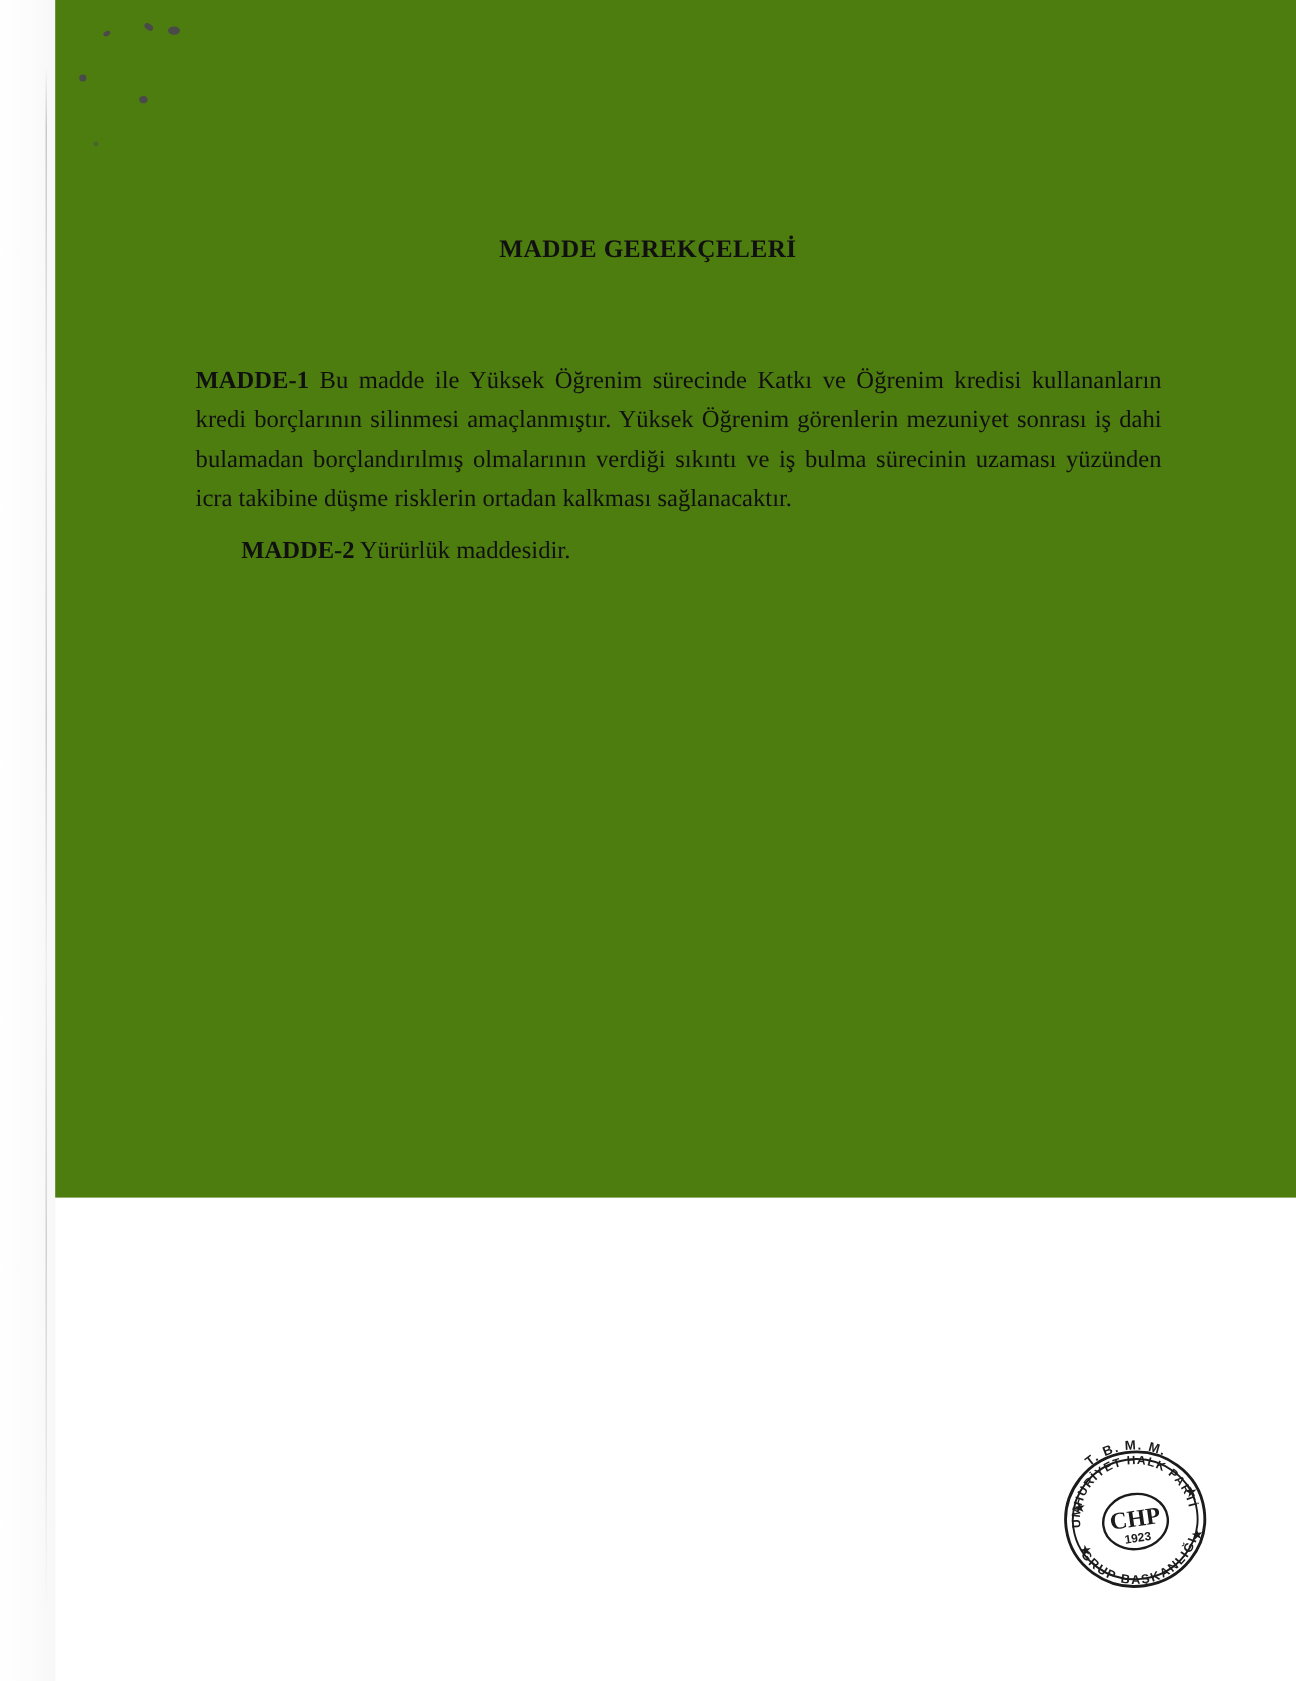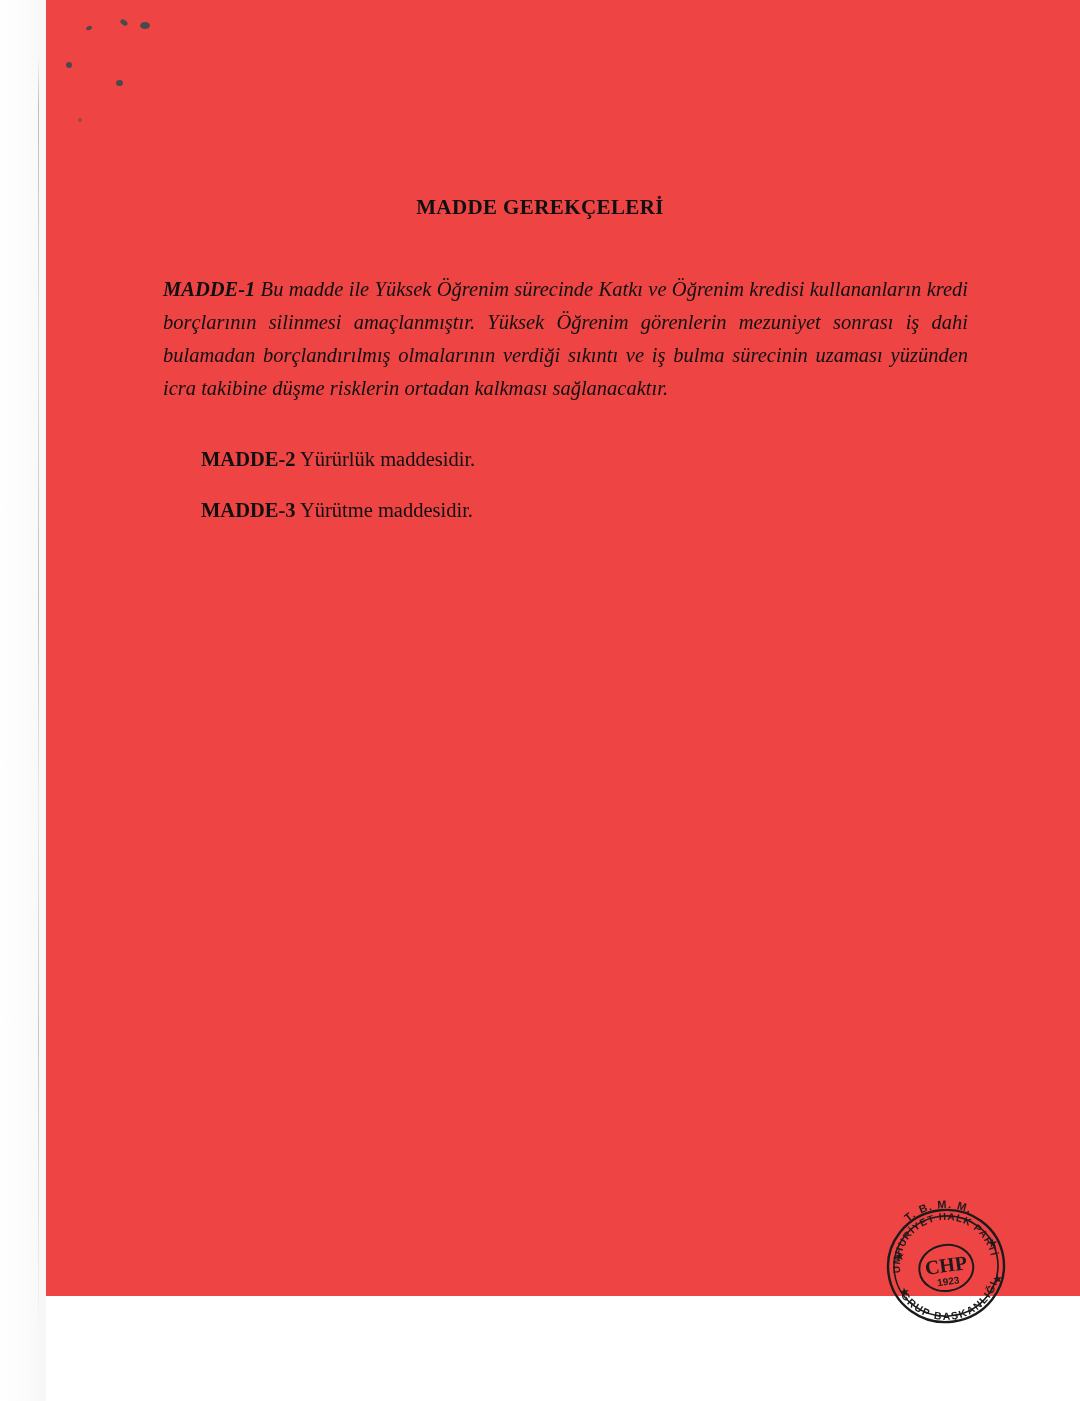--- a/index.html
+++ b/index.html
@@ -11,22 +11,22 @@
     height: 1401px;
     background: #ffffff;
     font-family: "Liberation Serif", serif;
     color: #101010;
     overflow: hidden;
   }
 
   .page {
     position: relative;
     width: 1080px;
-    height: 1296px;
-    background: #ef4444;
+    height: 998px;
+    background: #4d7c0f;
     box-sizing: border-box;
   }
 
   
   .scan-edge {
     position: absolute;
     top: 0;
     left: 0;
     width: 46px;
     height: 1401px;
@@ -78,21 +78,21 @@
     font-size: 20.5px;
     line-height: 33px;
     text-align: justify;
     text-justify: inter-word;
     font-family: "Liberation Serif", serif;
   }
   .para .label {
     font-weight: bold;
   }
 
-  #para-1 { top: 252px; font-style: italic; }
+  #para-1 { top: 280px; }
   #para-2 { top: 422px; }
   #para-3 { top: 473px; }
 
   .para.short {
     text-align: left;
     margin-left: 38px;
   }
 
   
   .stamp {
@@ -122,23 +122,20 @@
   <div class="doc-title">MADDE GEREKÇELERİ</div>
 
   <div class="body-block" id="para-1">
     <p class="para"><span class="label">MADDE-1</span><span> Bu madde ile Yüksek Öğrenim sürecinde Katkı ve Öğrenim kredisi kullananların kredi borçlarının silinmesi amaçlanmıştır. Yüksek Öğrenim görenlerin mezuniyet sonrası iş dahi bulamadan borçlandırılmış olmalarının verdiği sıkıntı ve iş bulma sürecinin uzaması yüzünden icra takibine düşme risklerin ortadan kalkması sağlanacaktır.</span></p>
   </div>
 
   <div class="body-block" id="para-2">
     <p class="para short"><span class="label">MADDE-2</span><span> Yürürlük maddesidir.</span></p>
   </div>
 
-  <div class="body-block" id="para-3">
-    <p class="para short"><span class="label">MADDE-3</span><span> Yürütme maddesidir.</span></p>
-  </div>
 
   <div class="stamp">
     <svg width="160" height="160" viewBox="0 0 160 160" xmlns="http://www.w3.org/2000/svg">
       <defs>
         <path id="arcTop" d="M 22,80 A 58,58 0 0 1 138,80"></path>
         <path id="arcBottom" d="M 26,80 A 54,54 0 0 0 134,80"></path>
         <path id="arcTop2" d="M 34,80 A 46,46 0 0 1 126,80"></path>
       </defs>
       <g fill="none" stroke="#1b1b1b" stroke-width="2.4">
         <ellipse cx="80" cy="80" rx="58" ry="56" transform="rotate(-8 80 80)"></ellipse>

